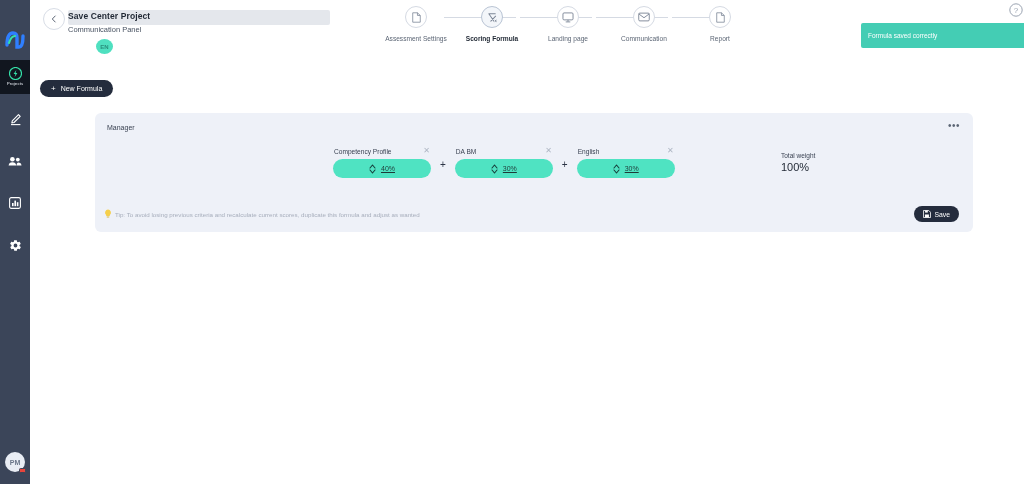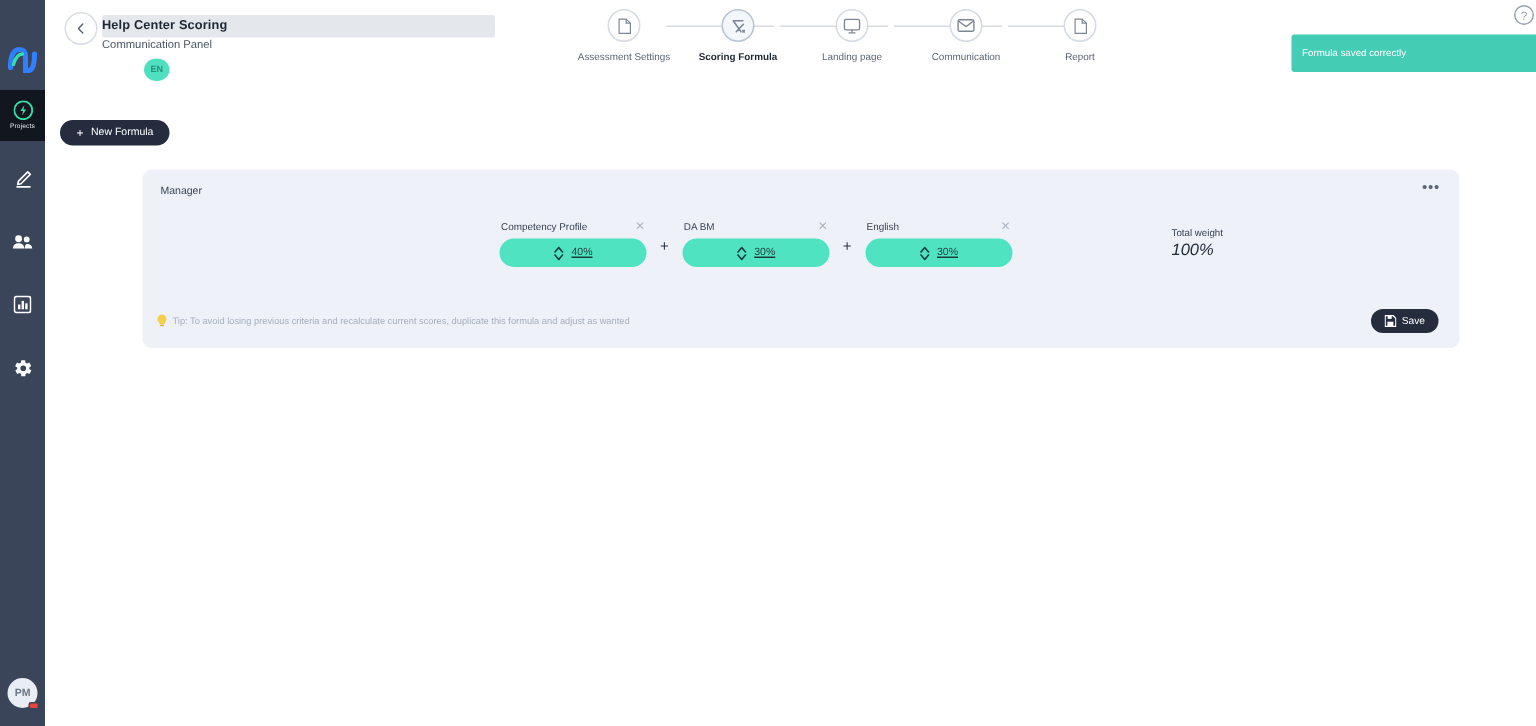--- a/index.html
+++ b/index.html
@@ -178,21 +178,21 @@
   .op-plus {
     font-size: 10px; color: #2c3445; margin: 0 9px 5px 9px;
     align-self: flex-end; padding-bottom: 3px;
   }
 
   .total {
     position: absolute; left: 686px; top: 39px;
     display: flex; flex-direction: column; align-items: flex-start;
   }
   .total-label { font-size: 6.5px; color: #3a4252; }
-  .total-value { font-size: 11px; color: #1f2733; margin-top: 2px; font-style: italic; }
+  .total-value { font-size: 11px; color: #1f2733; margin-top: 2px; }
 
   .tip {
     position: absolute; left: 9px; top: 96px;
     display: flex; align-items: center; gap: 3px;
   }
   .tip-text { font-size: 6.2px; color: #a7aebc; }
 
   .save-btn {
     position: absolute; right: 14px; top: 93px;
     height: 16px; padding: 0 9px;
@@ -281,21 +281,21 @@
     </div>
   </div>
 
   <div class="header">
     <div class="back-btn">
       <svg width="8" height="8" viewBox="0 0 8 8">
         <path d="M5.2 1 L2.3 4 L5.2 7" fill="none" stroke="#5c6675" stroke-width="1" stroke-linecap="round" stroke-linejoin="round"></path>
       </svg>
     </div>
     <div class="title-band"></div>
-    <div class="proj-title">Help Center Scoring</div>
+    <div class="proj-title">Save Center Project</div>
     <div class="proj-sub">Communication Panel</div>
     <div class="lang-badge">EN</div>
 
     <div class="stepper">
       <div class="step-line" style="left:64px; width:72px;"></div>
       <div class="step-line" style="left:140px; width:72px;"></div>
       <div class="step-line" style="left:216px; width:72px;"></div>
       <div class="step-line" style="left:292px; width:56px;"></div>
 
       <div class="step" style="left:-10px;">

